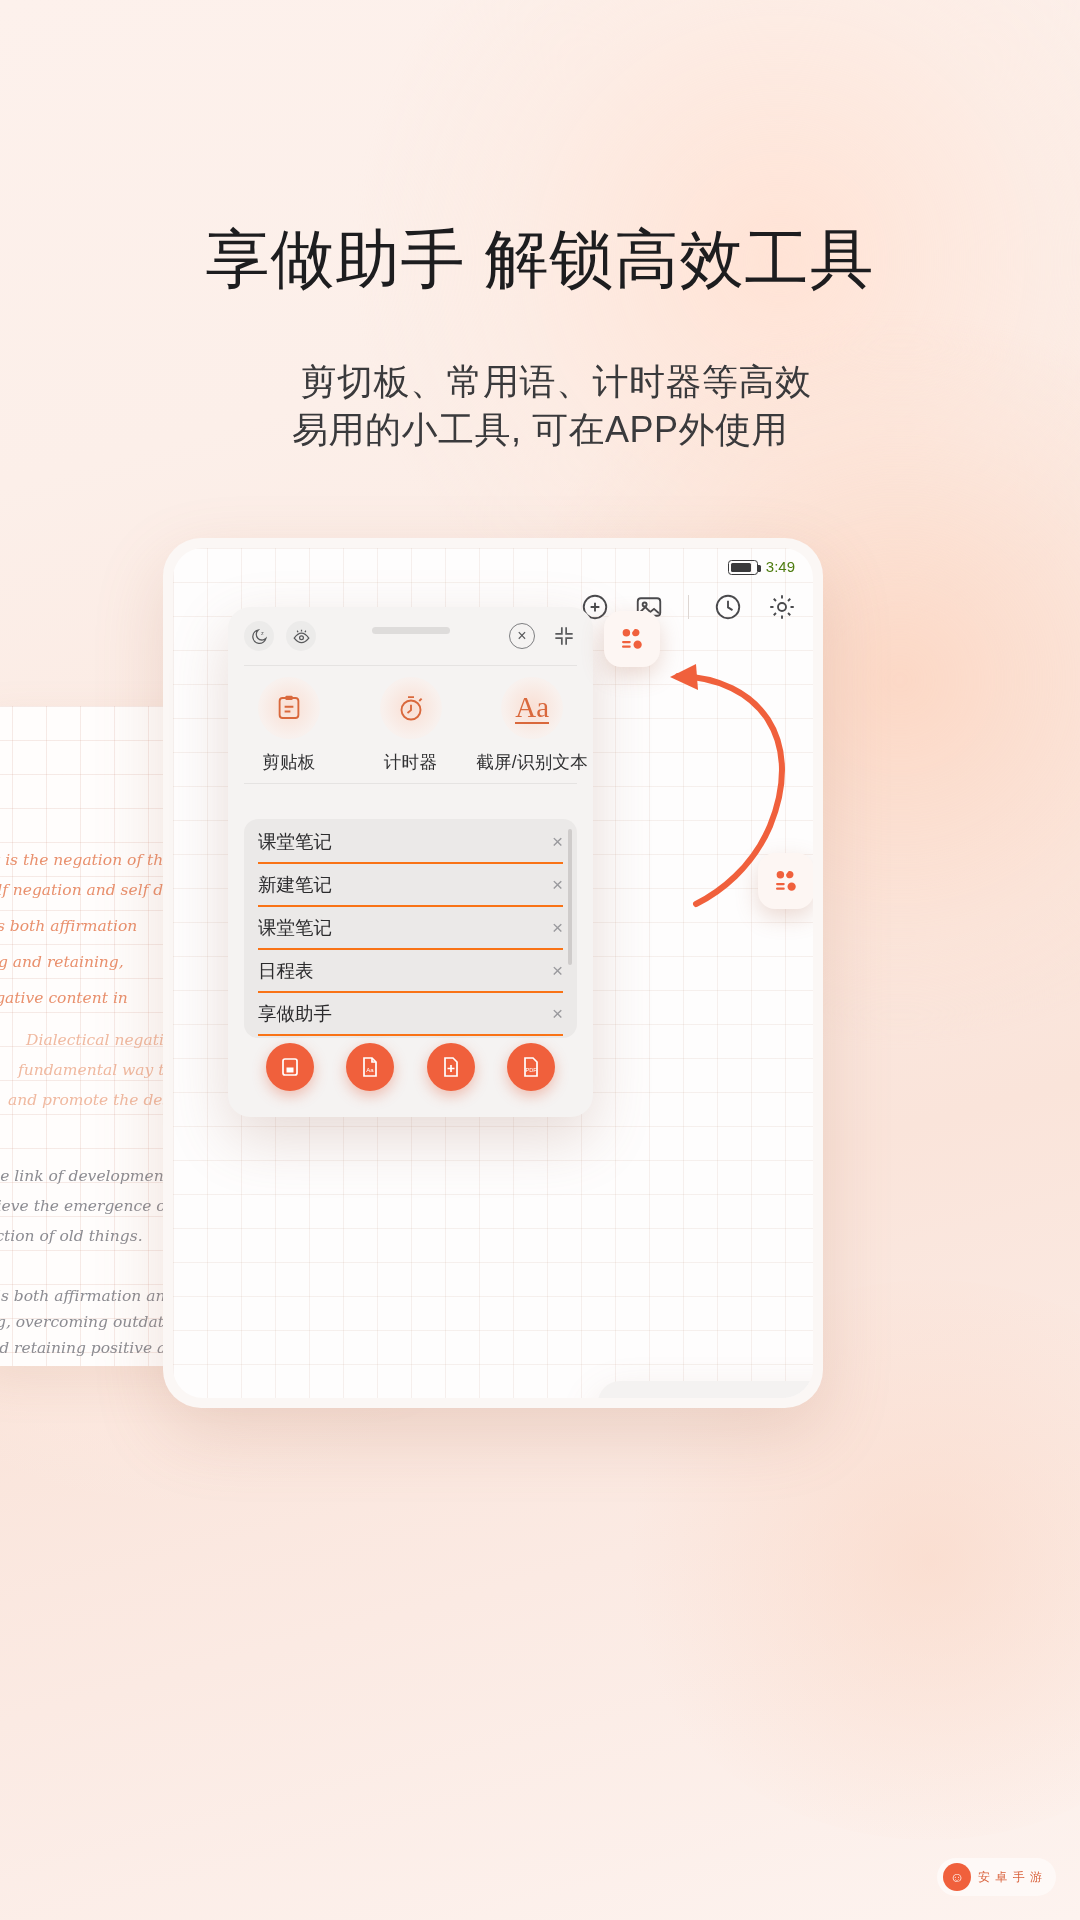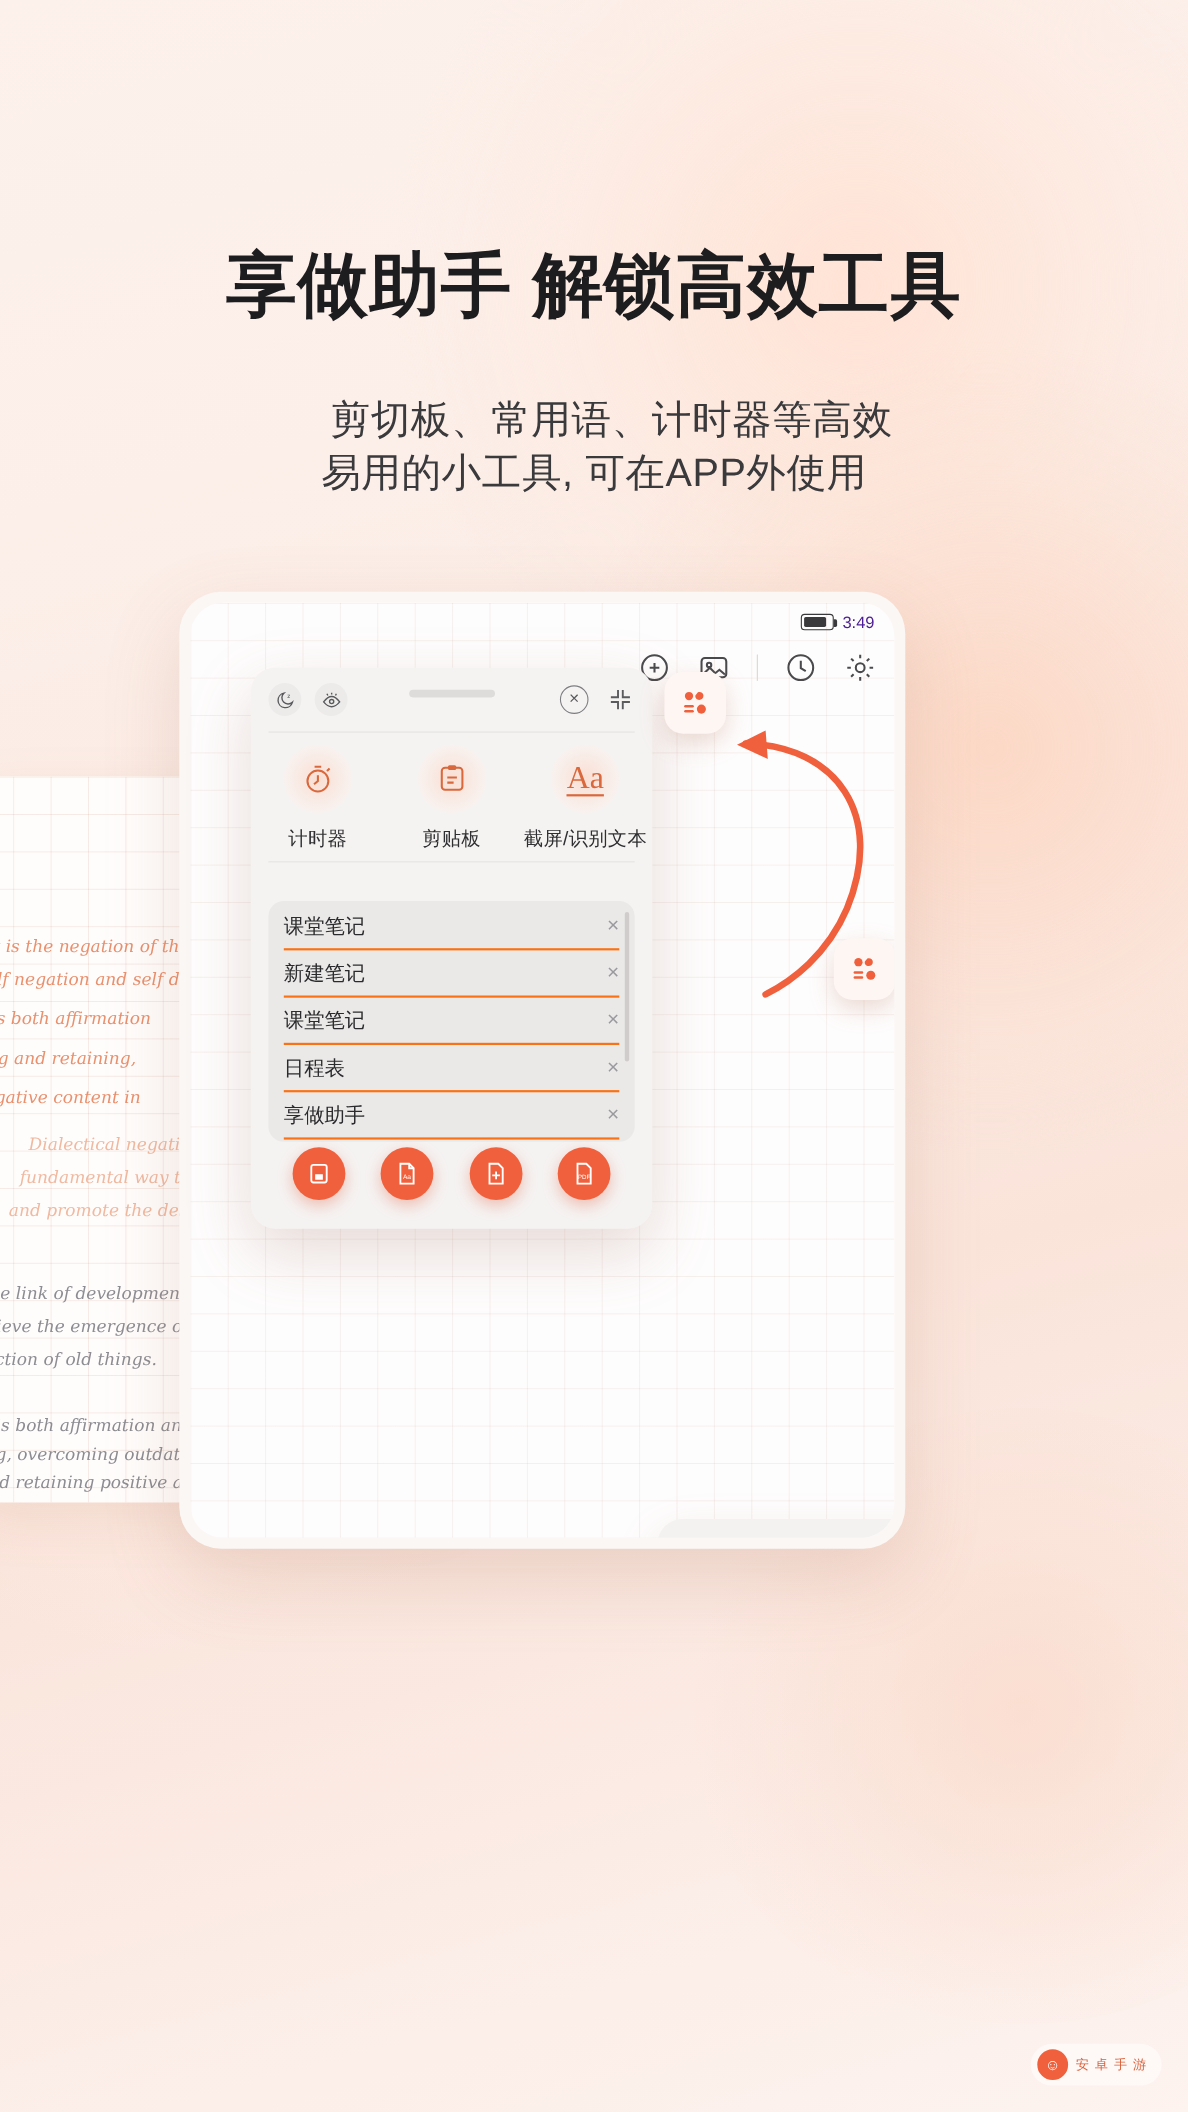--- a/index.html
+++ b/index.html
@@ -22,21 +22,21 @@
   .glow-c { position:absolute; width:700px; height:620px; left:-180px; top:880px;
     background: radial-gradient(circle at 50% 50%, rgba(255,237,229,.9) 0%, rgba(253,240,235,0) 70%);
     border-radius:50%; }
   .glow-d { position:absolute; width:620px; height:560px; left:620px; top:1280px;
     background: radial-gradient(circle at 50% 50%, rgba(250,214,196,.6) 0%, rgba(253,240,235,0) 72%);
     border-radius:50%; }
 
   
   .headline {
     position:absolute; top:216px; left:0; width:1080px; text-align:center;
-    font-size:64px; font-weight:700; color:#1d1d1f; letter-spacing:1px;
+    font-size:64px; font-weight:400; color:#1d1d1f; letter-spacing:1px;
     font-family:"Liberation Sans","DejaVu Sans",sans-serif; white-space:pre;
   }
   .subline {
     position:absolute; left:0; width:1080px; text-align:center;
     font-size:36px; color:#3a3a3c; letter-spacing:.5px; line-height:52px;
   }
   .subline.l1 { top:356px;margin-left:16px; }
   .subline.l2 { top:404px; }
 
   
@@ -80,22 +80,22 @@
     background:#fefdfd; border-radius:30px; overflow:hidden;
   }
   .tab-grid {
     position:absolute; inset:0;
     background-image:
       linear-gradient(to right, rgba(205,170,155,.16) 1px, transparent 1px),
       linear-gradient(to bottom, rgba(205,170,155,.16) 1px, transparent 1px);
     background-size:34px 34px;
   }
   .statusbar {
-    position:absolute; right:18px; top:10px; display:flex; align-items:flex-start; gap:8px;
-    font-size:15px; color:#4c1d95;
+    position:absolute; right:18px; top:10px; display:flex; align-items:flex-end; gap:8px;
+    font-size:15px; color:#4d7c0f;
   }
   .batt { width:30px; height:15px; border:1.6px solid #3a3a3c; border-radius:3.5px; position:relative; }
   .batt::after{ content:""; position:absolute; right:-4px; top:4px; width:2.5px;height:7px;
     background:#3a3a3c; border-radius:0 1.5px 1.5px 0; }
   .batt i { position:absolute; left:2px; top:2px; bottom:2px; width:72%; background:#3a3a3c; border-radius:1.5px; display:block; }
   .tool-row {
     position:absolute; right:16px; top:44px; display:flex; align-items:center; gap:24px;
   }
   .tool-row .divider { width:1px; height:24px; background:#ddd6d2; }
   .ticon { width:30px;height:30px; display:block; color:#4a4a4d; }
@@ -298,37 +298,37 @@
           <path d="M10 4v6H4M14 20v-6h6M4 14h6v6M20 10h-6V4"></path>
           </svg>
       </div>
     </div>
     <div class="hsep" style="top:58px"></div>
 
     <div class="tools">
       <div class="tool">
         <div class="t-circle">
           <svg width="30" height="30" viewBox="0 0 24 24" fill="none" stroke="currentColor" stroke-width="1.5">
+            <rect x="4.5" y="4" width="15" height="16" rx="2.4"></rect>
+            <rect x="9" y="2.2" width="6" height="3.4" rx="1.1" fill="currentColor" stroke="none"></rect>
+            <path d="M8.5 11h7M8.5 14.8h4.6"></path>
+            </svg>
+        </div>
+        <div class="t-label">剪贴板</div>
+      </div>
+      <div class="tool">
+        <div class="t-circle">
+          <svg width="30" height="30" viewBox="0 0 24 24" fill="none" stroke="currentColor" stroke-width="1.5">
             <circle cx="12" cy="13.6" r="7.6"></circle>
             <path d="M12 9.4v4.3l-2.8 2.3"></path>
             <path d="M9.6 3.3h4.8"></path>
             <path d="M18.6 6.4l1.9-1.9"></path>
             </svg>
         </div>
         <div class="t-label">计时器</div>
-      </div>
-      <div class="tool">
-        <div class="t-circle">
-          <svg width="30" height="30" viewBox="0 0 24 24" fill="none" stroke="currentColor" stroke-width="1.5">
-            <rect x="4.5" y="4" width="15" height="16" rx="2.4"></rect>
-            <rect x="9" y="2.2" width="6" height="3.4" rx="1.1" fill="currentColor" stroke="none"></rect>
-            <path d="M8.5 11h7M8.5 14.8h4.6"></path>
-            </svg>
-        </div>
-        <div class="t-label">剪贴板</div>
       </div>
       <div class="tool">
         <div class="t-circle">
           <span style="font-family:'Liberation Serif',serif;font-size:29px;border-bottom:2px solid #d9683c;line-height:1.05;">Aa</span>
         </div>
         <div class="t-label">截屏/识别文本</div>
       </div>
     </div>
 
     <div class="hsep" style="top:176px"></div>

